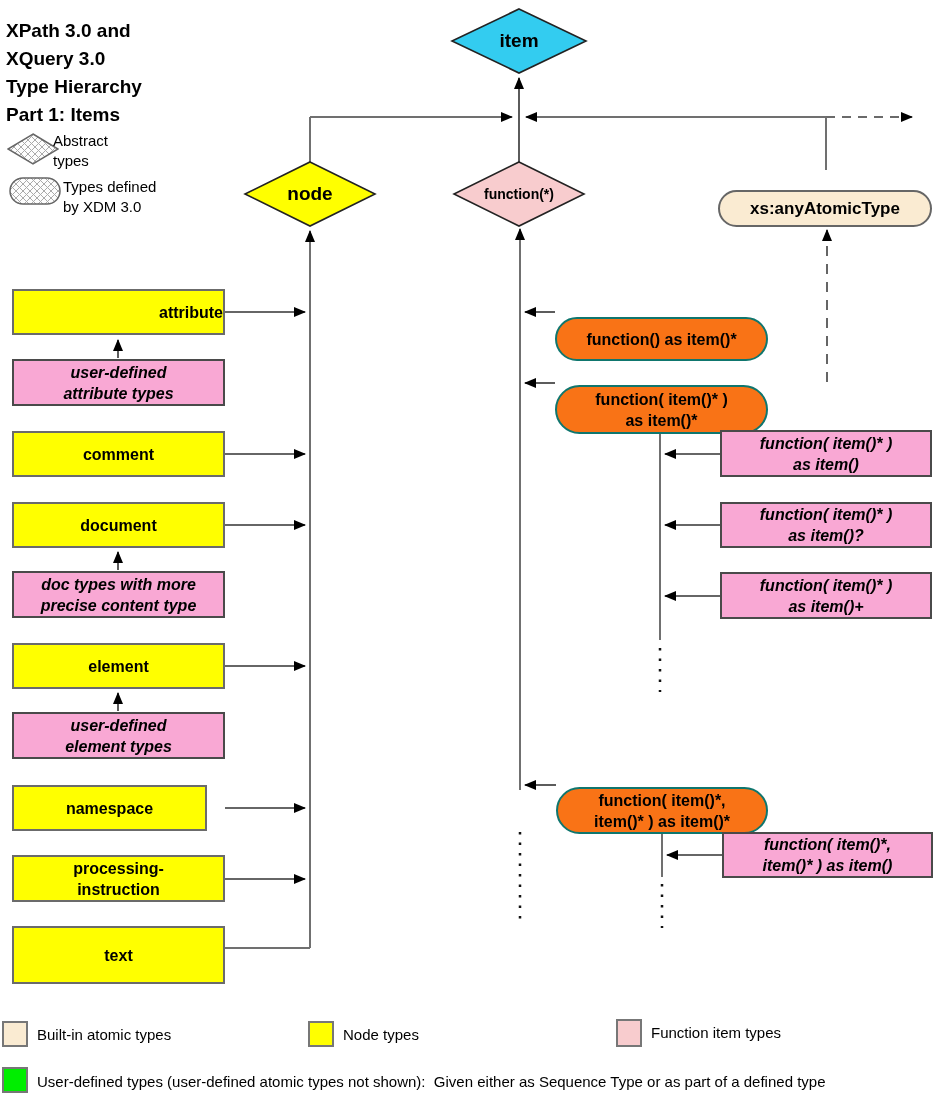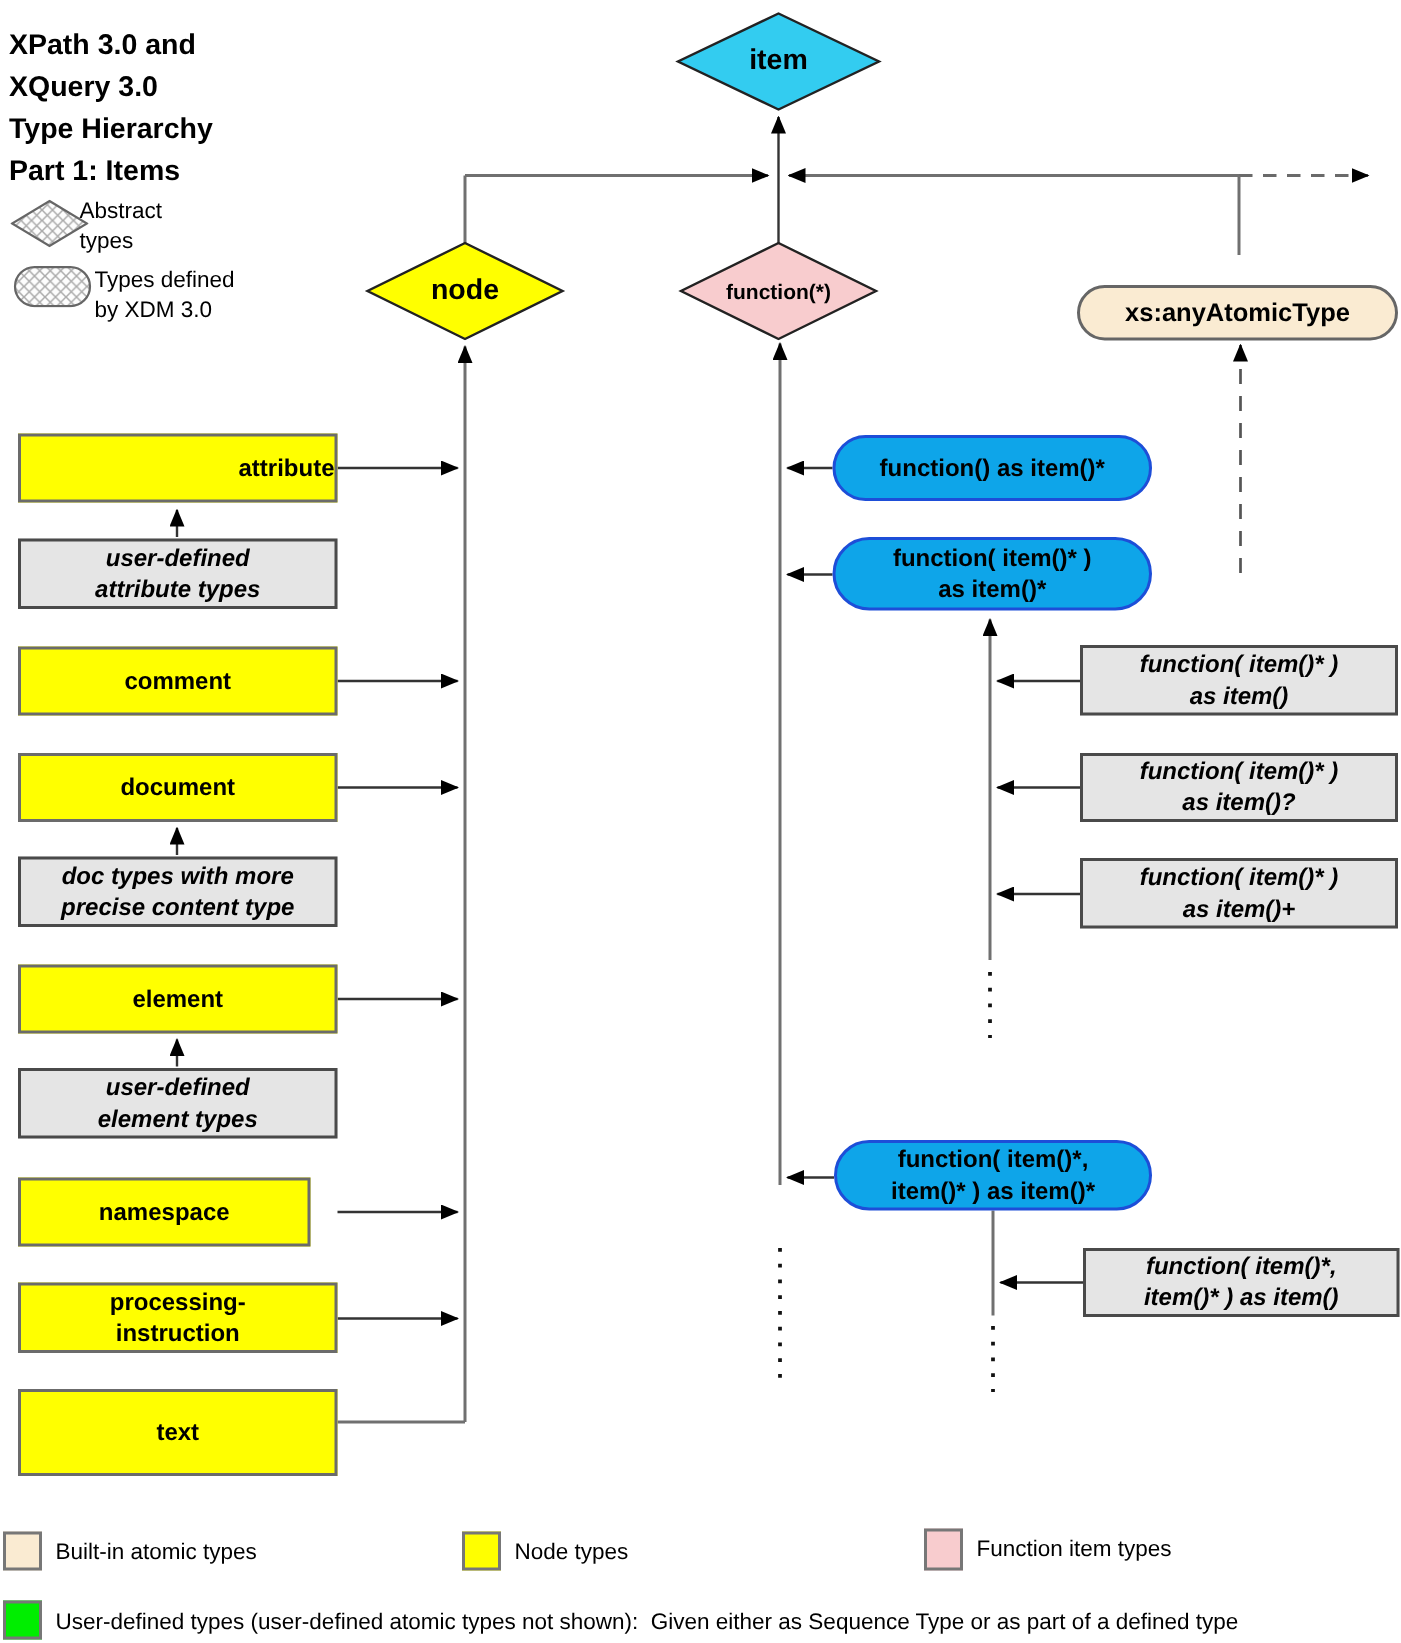--- a/index.html
+++ b/index.html
@@ -14,22 +14,22 @@
     position:absolute;left:6px;top:4px;width:220px;
     font-size:19px;font-weight:bold;line-height:28px;white-space:pre-line;margin-top:13px;
   }
   .legtext{position:absolute;font-size:15px;line-height:20px;white-space:pre-line;}
   .shape{
     position:absolute;display:flex;align-items:center;justify-content:center;
     text-align:center;font-weight:bold;font-size:16px;line-height:21px;
     box-sizing:border-box;
   }
   .ybox{background:#FFFF00;border:2px solid #6b6b6b;}
-  .gbox{background:#e5e5e5;border:2px solid #4a4a4a;font-style:italic;}
-  .stadium{background:#0ea5e9;border:2px solid #1d4ed8;border-radius:26px;}
+  .gbox{background:#f9a8d4;border:2px solid #4a4a4a;font-style:italic;}
+  .stadium{background:#f97316;border:2px solid #0f766e;border-radius:26px;margin-top:27px;}
   .beige{background:#FAEBD2;border:2px solid #666;border-radius:26px;font-size:17px;}
   .diamond{position:absolute;}
   .diamond svg{position:absolute;left:0;top:0;}
   .diamond .dlbl{
     position:absolute;inset:0;display:flex;align-items:center;justify-content:center;
     font-weight:bold;
   }
   .dlbl.big{font-size:19px;text-align:right;}
   .dlbl.small{font-size:14px;}
   .swatch{position:absolute;box-sizing:border-box;border:2px solid #777;}

